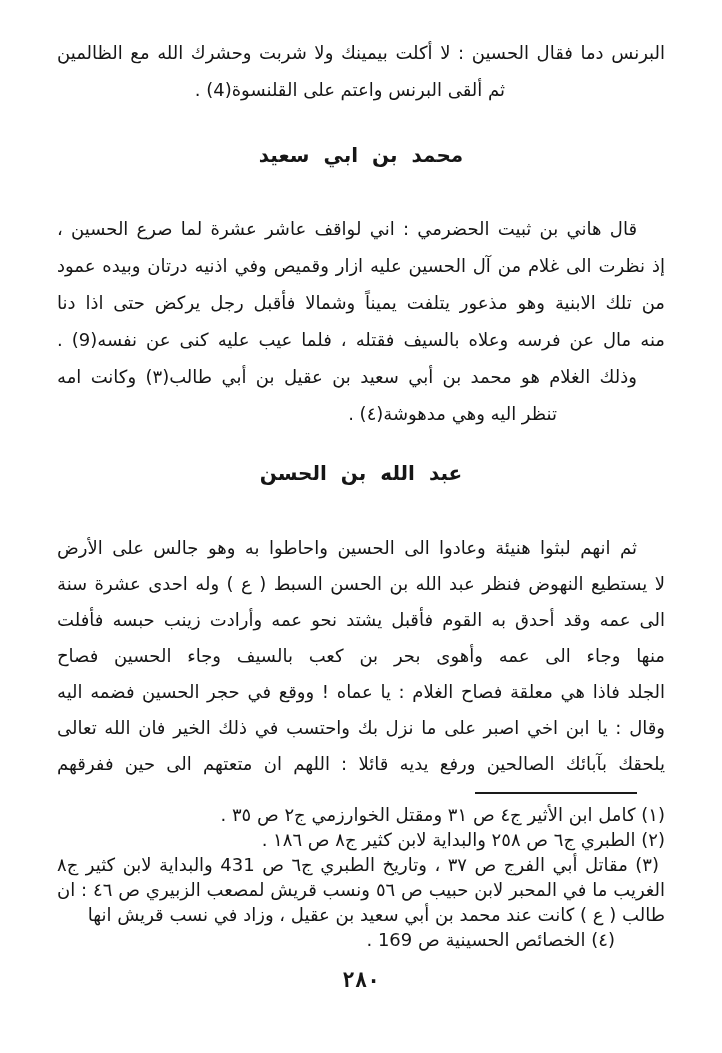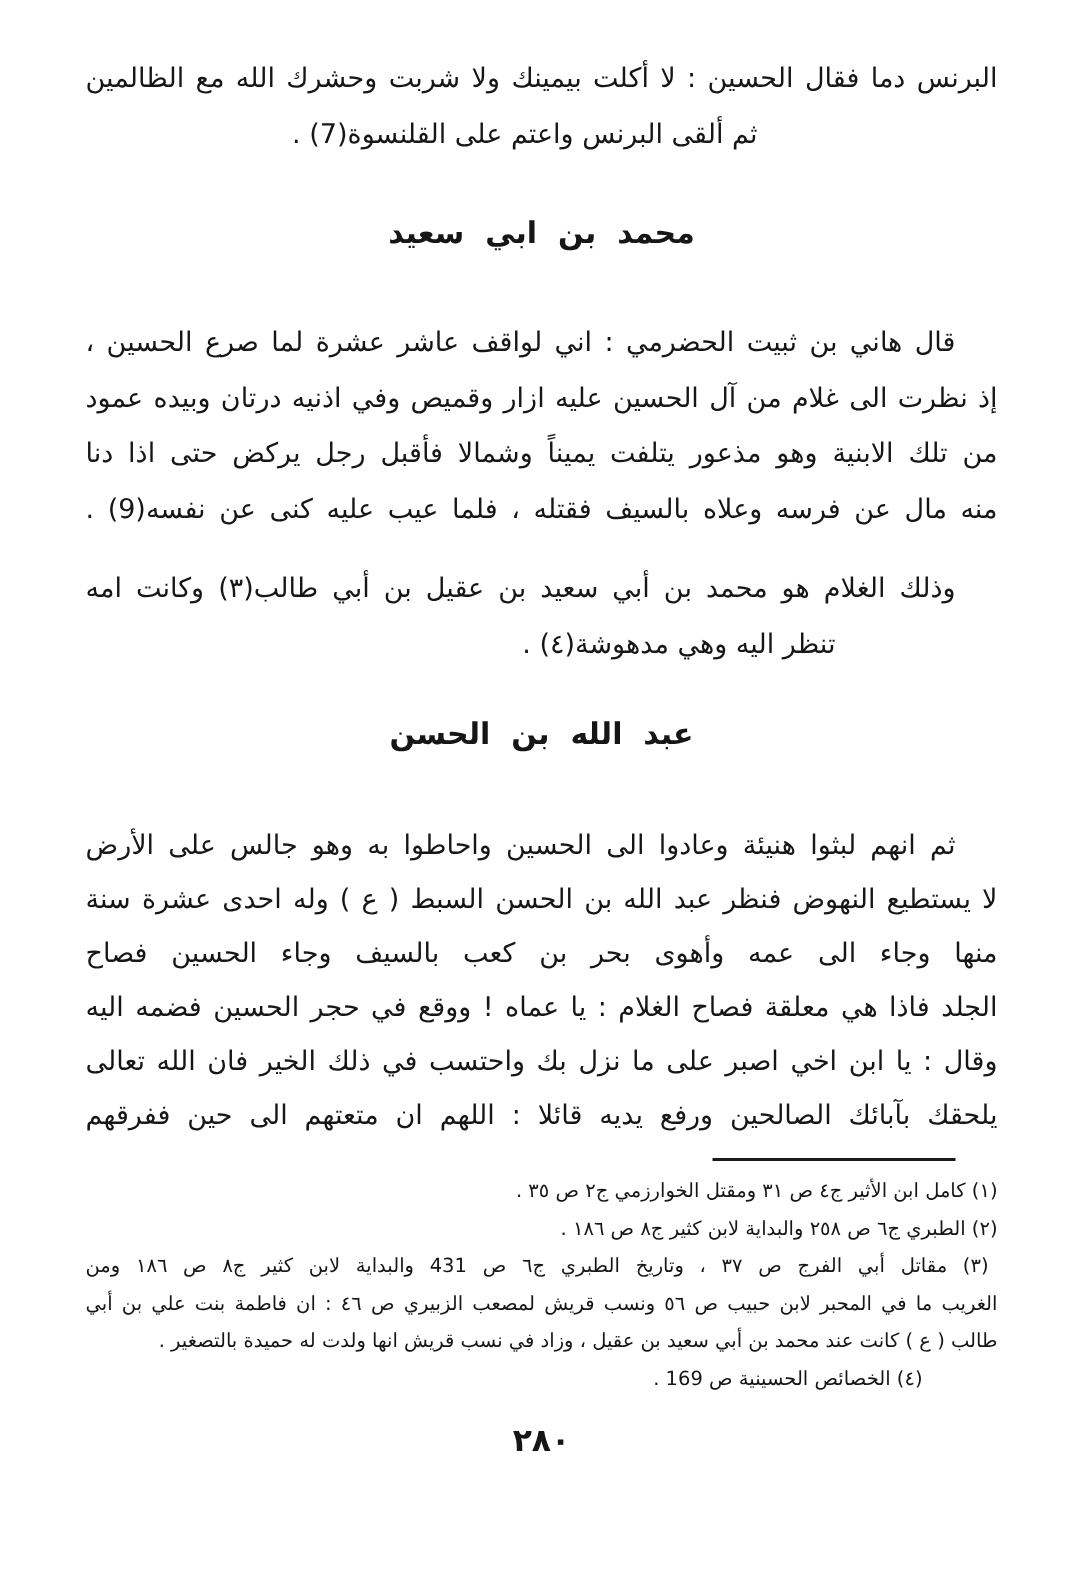--- a/index.html
+++ b/index.html
@@ -32,21 +32,21 @@
     text-align-last: justify;
   }
   .rl { text-align: right; }  
   .ind-first  { padding-right: 28px; }   
   .ind-mid    { padding-right: 160px; }  
   .ind-mid2   { padding-right: 108px; }  
 
   .para { margin: 0; }
   .p-intro { margin-top: 0; }
   .p-first { margin-top: 34px; }
-  .p-second { margin-top: 16px; }
+  .p-second { margin-top: 0; }
   .p-long .bline { line-height: 36px; height: 36px; }
   .p-long { margin-top: 36px; }
 
   .heading {
     font-size: 20px;
     font-weight: bold;
     text-align: center;
     line-height: 42px;
     height: 42px;
     word-spacing: 7px;
@@ -55,44 +55,45 @@
   .heading2 { margin-top: 20px; }
 
   .fn-sep {
     width: 162px;
     height: 2px;
     background: #1a1a1a;
     margin: 10px 28px 8px auto;
   }
   .footnotes { margin-top: 2px; }
   .fline {
-    font-size: 13px;
+    font-size: 18px;
     line-height: 25px;
     height: 25px;
     overflow: hidden;
   }
   .f-ind   { padding-right: 6px; }
   .f-ind4  { padding-right: 50px; }
 
   .pagenum {
     margin-top: 16px;
     text-align: center;
     font-size: 21px;
     font-weight: bold;
     letter-spacing: 2px;
+    font-family: Liberation Mono, monospace;
   }
 </style>
 </head>
 <body>
 
 <div class="page">
 
   <div class="para p-intro">
     <div class="bline jl">البرنس دما فقال الحسين : لا أكلت بيمينك ولا شربت وحشرك الله مع الظالمين</div>
-    <div class="bline rl ind-mid">ثم ألقى البرنس واعتم على القلنسوة(7) .</div>
+    <div class="bline rl ind-mid">ثم ألقى البرنس واعتم على القلنسوة(4) .</div>
   </div>
 
   <div class="heading">محمد بن ابي سعيد</div>
 
   <div class="para p-first">
     <div class="bline jl ind-first">قال هاني بن ثبيت الحضرمي : اني لواقف عاشر عشرة لما صرع الحسين ،</div>
     <div class="bline jl">إذ نظرت الى غلام من آل الحسين عليه ازار وقميص وفي اذنيه درتان وبيده عمود</div>
     <div class="bline jl">من تلك الابنية وهو مذعور يتلفت يميناً وشمالا فأقبل رجل يركض حتى اذا دنا</div>
     <div class="bline jl">منه مال عن فرسه وعلاه بالسيف فقتله ، فلما عيب عليه كنى عن نفسه(9) .</div>
   </div>
@@ -100,20 +101,21 @@
   <div class="para p-second">
     <div class="bline jl ind-first">وذلك الغلام هو محمد بن أبي سعيد بن عقيل بن أبي طالب(٣) وكانت امه</div>
     <div class="bline rl ind-mid2">تنظر اليه وهي مدهوشة(٤) .</div>
   </div>
 
   <div class="heading heading2">عبد الله بن الحسن</div>
 
   <div class="para p-long">
     <div class="bline jl ind-first">ثم انهم لبثوا هنيئة وعادوا الى الحسين واحاطوا به وهو جالس على الأرض</div>
     <div class="bline jl">لا يستطيع النهوض فنظر عبد الله بن الحسن السبط ( ع ) وله احدى عشرة سنة</div>
+    <div class="bline jl">الى عمه وقد أحدق به القوم فأقبل يشتد نحو عمه وأرادت زينب حبسه فأفلت</div>
     <div class="bline jl">منها وجاء الى عمه وأهوى بحر بن كعب بالسيف وجاء الحسين فصاح</div>
     <div class="bline jl">الجلد فاذا هي معلقة فصاح الغلام : يا عماه ! ووقع في حجر الحسين فضمه اليه</div>
     <div class="bline jl">وقال : يا ابن اخي اصبر على ما نزل بك واحتسب في ذلك الخير فان الله تعالى</div>
     <div class="bline jl">يلحقك بآبائك الصالحين ورفع يديه قائلا : اللهم ان متعتهم الى حين ففرقهم</div>
   </div>
 
   <div class="fn-sep"></div>
 
   <div class="footnotes">
     <div class="fline rl">(١) كامل ابن الأثير ج٤ ص ٣١ ومقتل الخوارزمي ج٢ ص ٣٥ .</div>

